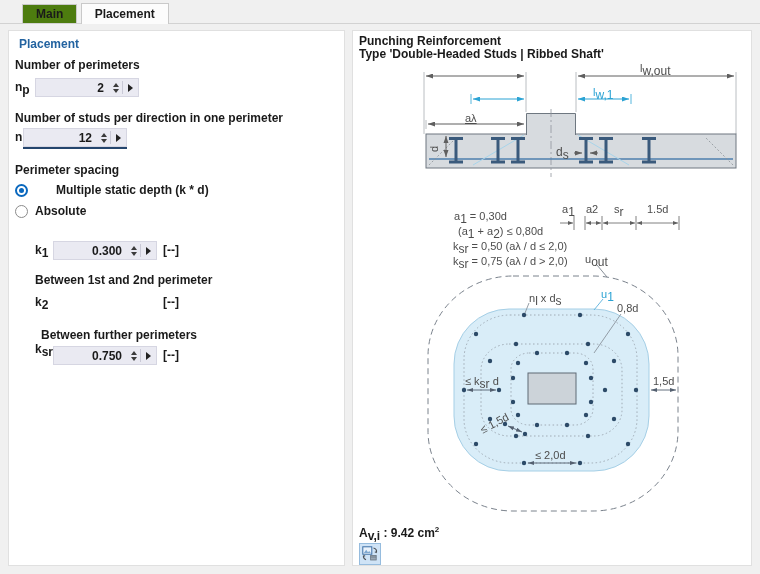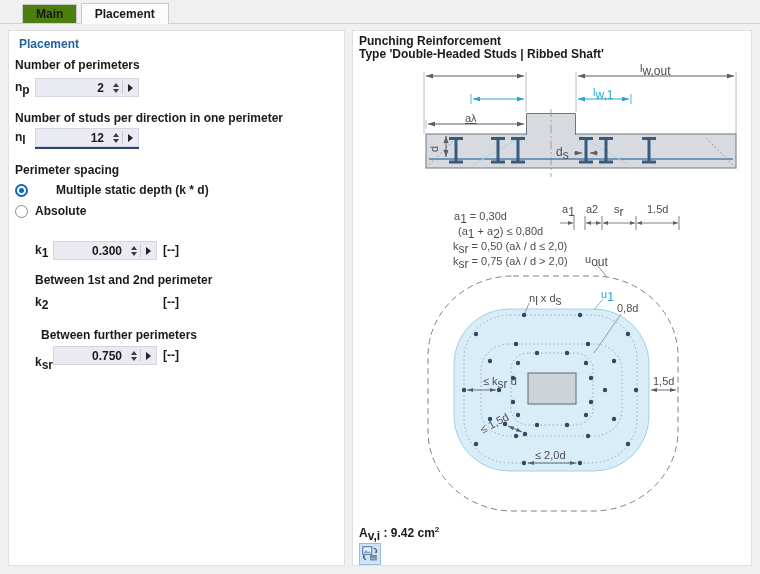--- a/index.html
+++ b/index.html
@@ -66,21 +66,21 @@
       <div class="tri-down"></div>
     </div>
     <div class="sep"></div>
     <div class="fly">
       <div class="tri-right"></div>
     </div>
   </div>
 
   <div class="abs flabel" style="left:6px;top:80px;">Number of studs per direction in one perimeter</div>
   <div class="abs sym" style="left:6px;top:99px;"><span>n</span><sub>l</sub></div>
-  <div class="spin focused" style="left:26px;top:97px;">
+  <div class="spin focused" style="left:14px;top:97px;">
     <div class="val">12</div>
     <div class="arrows">
       <div class="tri-up"></div>
       <div class="tri-down"></div>
     </div>
     <div class="sep"></div>
     <div class="fly">
       <div class="tri-right"></div>
     </div>
   </div>
@@ -104,21 +104,21 @@
       <div class="tri-right"></div>
     </div>
   </div>
   <div class="unit" style="left:154px;top:212px;">[--]</div>
 
   <div class="abs flabel" style="left:26px;top:242px;">Between 1st and 2nd perimeter</div>
   <div class="abs sym" style="left:26px;top:264px;"><span>k</span><sub>2</sub></div>
   <div class="unit" style="left:154px;top:264px;">[--]</div>
 
   <div class="abs flabel" style="left:32px;top:297px;">Between further perimeters</div>
-  <div class="abs sym" style="left:26px;top:324px;"><span>k</span><sub>sr</sub></div>
+  <div class="abs sym" style="left:26px;top:311px;"><span>k</span><sub>sr</sub></div>
   <div class="spin" style="left:44px;top:315px;align-items:center;">
     <div class="val">0.750</div>
     <div class="arrows">
       <div class="tri-up"></div>
       <div class="tri-down"></div>
     </div>
     <div class="sep"></div>
     <div class="fly">
       <div class="tri-right"></div>
     </div>
@@ -335,21 +335,21 @@
       <line x1="250" y1="48" x2="241" y2="59" stroke="#5ab1dc"></line>
       <line x1="268" y1="63" x2="241" y2="102" stroke="#8a939c"></line>
       <line x1="176" y1="52" x2="172" y2="62" stroke="#8a939c"></line>
     </g>
   </svg>
 
   <div class="dlabel" style="left:232px;top:222px;"><span>u</span><sub>out</sub></div>
   <div class="dlabel blue" style="left:248px;top:257px;"><span>u</span><sub>1</sub></div>
   <div class="dlabel" style="left:264px;top:271px;"><span>0,8d</span></div>
   <div class="dlabel" style="left:176px;top:261px;"><span>n</span><sub>l</sub><span> x d</span><sub>s</sub></div>
-  <div class="dlabel" style="left:112px;top:344px;margin-left:18px;"><span>≤ k</span><sub>sr</sub><span> d</span></div>
+  <div class="dlabel" style="left:112px;top:344px;"><span>≤ k</span><sub>sr</sub><span> d</span></div>
   <div class="dlabel" style="left:300px;top:344px;"><span>1,5d</span></div>
   <div class="dlabel" style="left:126px;top:386px;transform:rotate(-28deg);"><span>≤ 1,5d</span></div>
   <div class="dlabel" style="left:182px;top:418px;"><span>≤ 2,0d</span></div>
 
   <div class="result" style="left:6px;top:494px;"><span>A</span><sub>v,i</sub><span> : 9.42 cm</span><sup>2</sup></div>
   <div class="gbtn" style="left:6px;top:512px;">
     <svg width="16" height="16" viewBox="0 0 16 16">
       <rect x="0.8" y="0.8" width="9" height="7.4" fill="#eaf2fb" stroke="#3c6ea5" stroke-width="1"></rect>
       <path d="M1.8,7 L4.2,3.8 L6,6.2 L7.2,5 L8.8,7 Z" fill="#7fa8d0"></path>
       <path d="M11.5,2 a4,4 0 0 1 3,4.5" fill="none" stroke="#4a4f55" stroke-width="1.1"></path>

